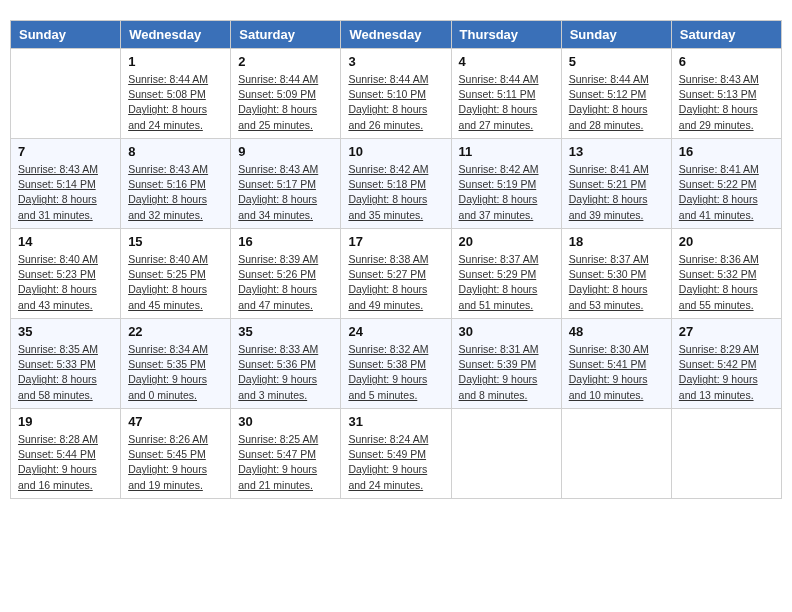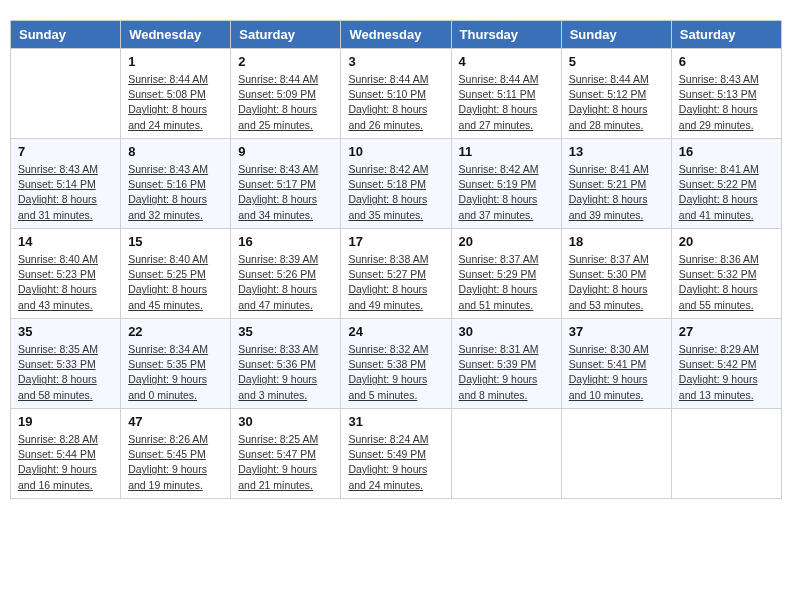--- a/index.html
+++ b/index.html
@@ -208,21 +208,21 @@
         </td>
         <td>
           <div class="day-number">24</div>
           <div class="cell-content">Sunrise: 8:32 AM<br>Sunset: 5:38 PM<br>Daylight: 9 hours<br>and 5 minutes.</div>
         </td>
         <td>
           <div class="day-number">30</div>
           <div class="cell-content">Sunrise: 8:31 AM<br>Sunset: 5:39 PM<br>Daylight: 9 hours<br>and 8 minutes.</div>
         </td>
         <td>
-          <div class="day-number">37</div>
+          <div class="day-number">48</div>
           <div class="cell-content">Sunrise: 8:30 AM<br>Sunset: 5:41 PM<br>Daylight: 9 hours<br>and 10 minutes.</div>
         </td>
         <td>
           <div class="day-number">27</div>
           <div class="cell-content">Sunrise: 8:29 AM<br>Sunset: 5:42 PM<br>Daylight: 9 hours<br>and 13 minutes.</div>
         </td>
       </tr>
       <tr>
         <td>
           <div class="day-number">19</div>

